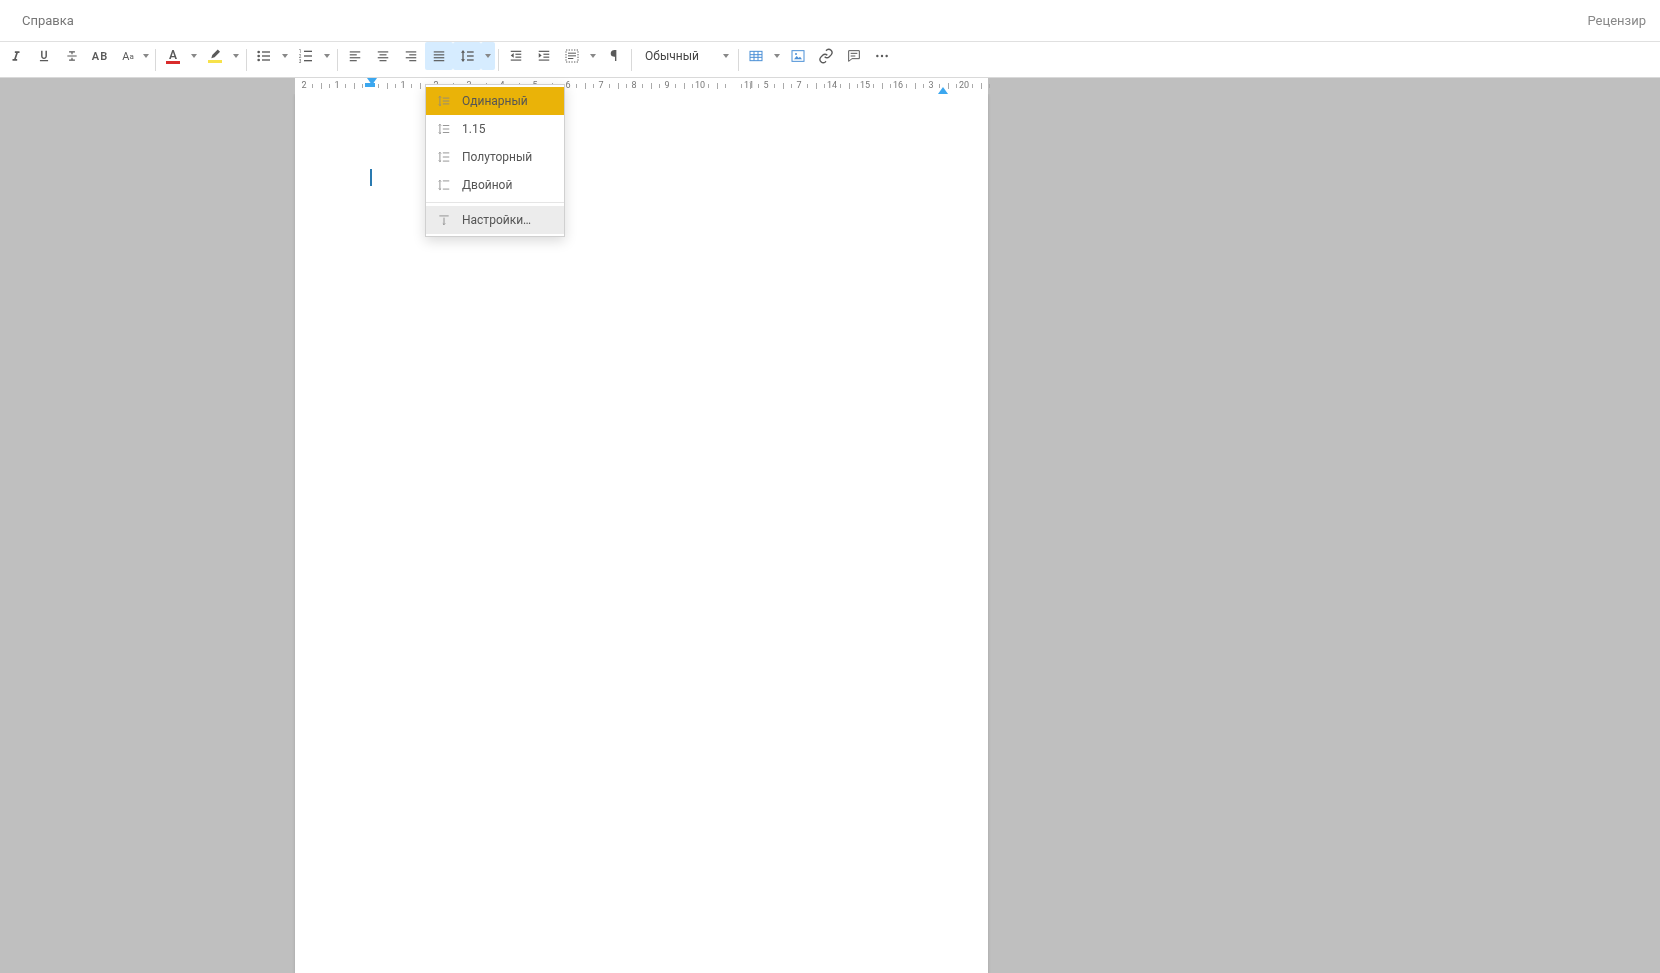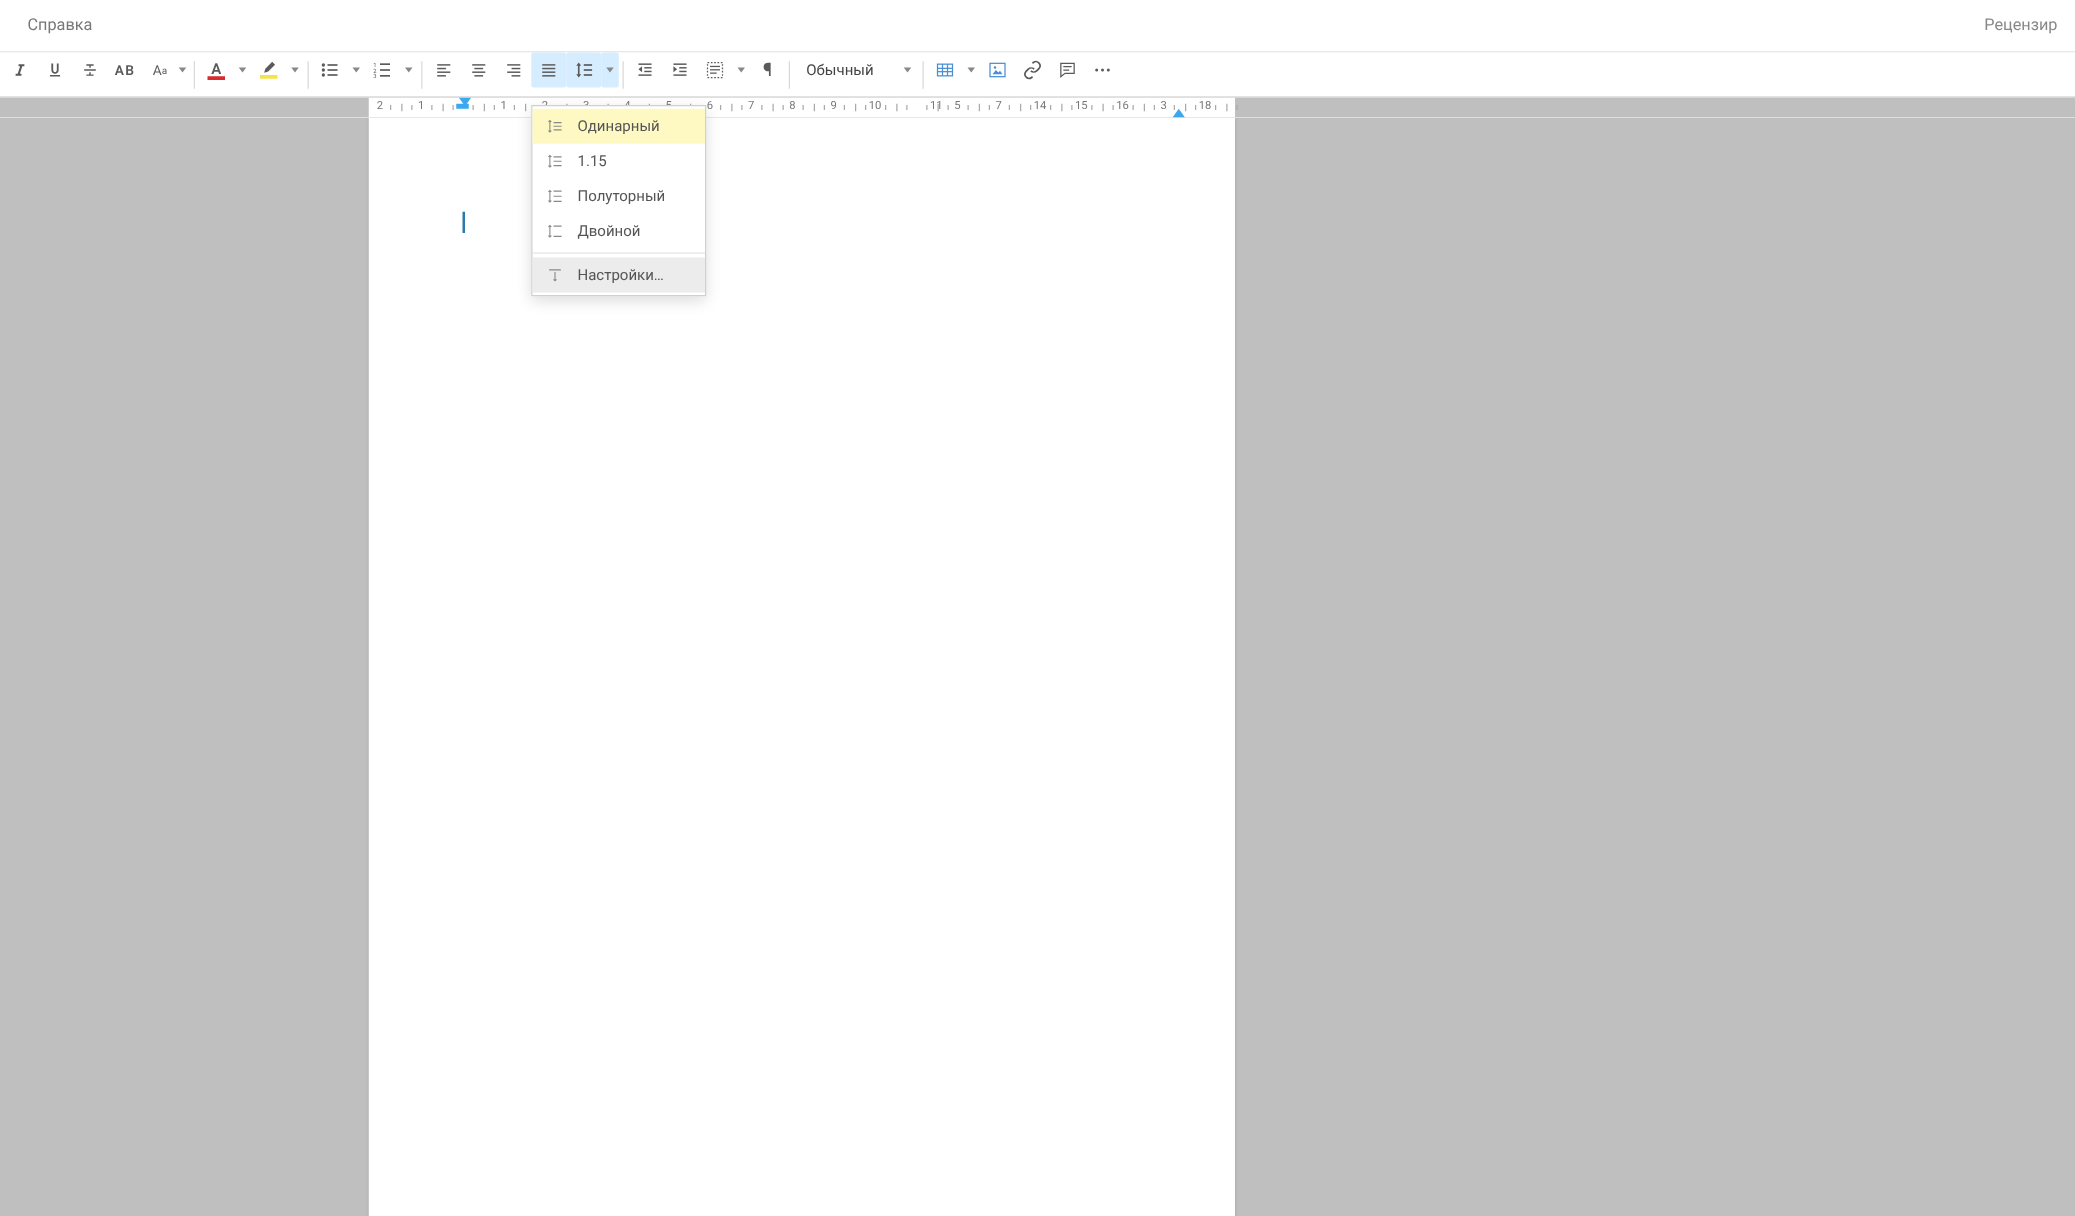--- a/index.html
+++ b/index.html
@@ -200,21 +200,21 @@
 .dropdown-item {
   display: flex;
   align-items: center;
   height: 28px;
   padding: 0 10px;
   font-size: 12px;
   color: #555;
   cursor: pointer;
   gap: 10px;
 }
-.dropdown-item.selected { background: #fef9c3; }
+.dropdown-item.selected { background: #eab308; }
 .dropdown-item.hovered { background: #ececec; }
 .dropdown-sep {
   height: 1px;
   background: #e5e5e5;
   margin: 3px 0;
 }
 .dd-icon {
   width: 16px; height: 16px;
   display: flex; align-items: center; justify-content: center;
   color: #888;
@@ -518,21 +518,21 @@
       <span class="ruler-tick" style="left: 881.5px;"></span>
       <span class="ruler-tick minor" style="left: 889.75px;"></span>
       <span class="ruler-label" style="left: 898px;">16</span>
       <span class="ruler-tick minor" style="left: 906.25px;"></span>
       <span class="ruler-tick" style="left: 914.5px;"></span>
       <span class="ruler-tick minor" style="left: 922.75px;"></span>
       <span class="ruler-label" style="left: 931px;">3</span>
       <span class="ruler-tick minor" style="left: 939.25px;"></span>
       <span class="ruler-tick" style="left: 947.5px;"></span>
       <span class="ruler-tick minor" style="left: 955.75px;"></span>
-      <span class="ruler-label" style="left: 964px;">18</span>
+      <span class="ruler-label" style="left: 964px;">20</span>
       <span class="ruler-tick minor" style="left: 972.25px;"></span>
       <span class="ruler-tick" style="left: 980.5px;"></span>
       <span class="ruler-tick minor" style="left: 988.75px;"></span>
     </div>
   <div class="indent-marker down" style="left:367px;"></div>
   <div class="indent-marker bar" style="left:365px;"></div>
   <div class="indent-marker up" style="left:938px;"></div>
 </div>
 
 <div class="workspace">

